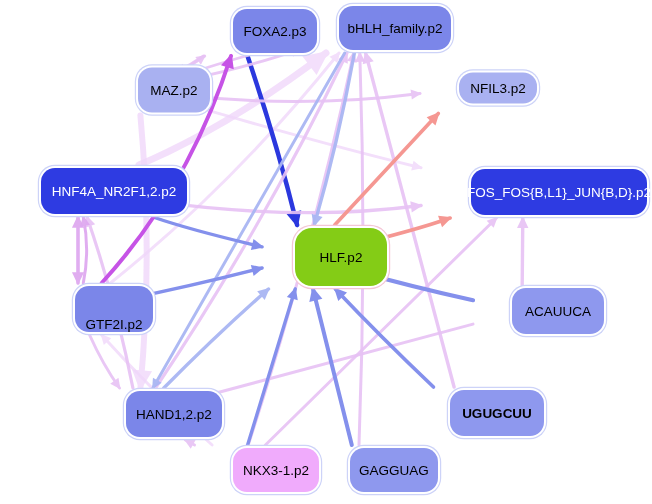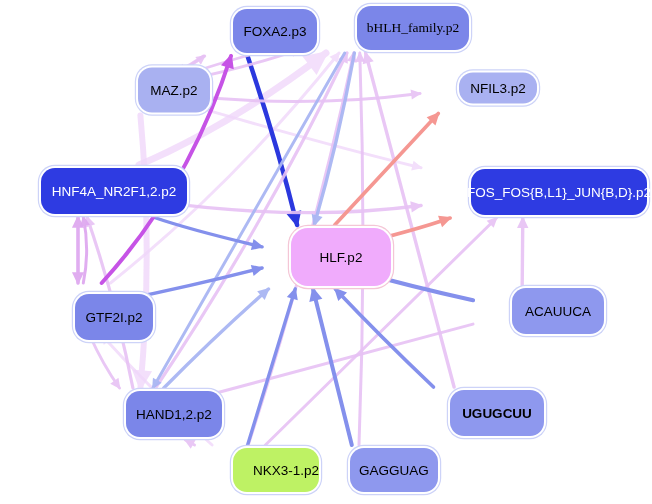--- a/index.html
+++ b/index.html
@@ -106,50 +106,50 @@
       <path fill="none" stroke="#dfa9f0" stroke-width="3" stroke-linecap="round" opacity="0.95" d="M 83.3,283.0 Q 90.0,250.0 83.3,217.0" marker-end="url(#ah-lav2)"></path>
       <path fill="none" stroke="#dfa9f0" stroke-width="2.6" stroke-linecap="round" opacity="0.95" d="M 284.0,29.9 Q 299.0,29.5 300.0,29.5" marker-end="url(#dm-lav2)" marker-start="url(#dm-lav2)"></path>
       <path fill="none" stroke="#f0d7fa" stroke-width="3.4" stroke-linecap="round" opacity="0.78" d="M 415,11 C 446,3 446,35 416,26" marker-end="url(#ah-lavSoft)"></path>
       <path fill="none" stroke="#f0d7fa" stroke-width="3" stroke-linecap="round" opacity="0.78" d="M 117,302 C 148,294 148,326 118,317" marker-end="url(#ah-lavSoft)"></path>
       <path fill="none" stroke="#c653e6" stroke-width="4" stroke-linecap="round" opacity="1" d="M 622,183 C 653,175 653,207 623,198" marker-end="url(#ah-orchid)"></path>
     </svg>
   <div id="nodes">
       <div class="node" style="left: 239px; top: 31px; width: 84px; height: 44px; background: rgb(123, 134, 233);">
         <span>FOXA2.p3</span>
       </div>
-      <div class="node" style="left: 377px; top: 28px; width: 112px; height: 44px; background: rgb(123, 134, 233); font-family: Liberation Serif, serif;">
+      <div class="node" style="left: 359px; top: 28px; width: 112px; height: 44px; background: rgb(123, 134, 233);">
         <span>bHLH_family.p2</span>
       </div>
       <div class="node" style="left: 138px; top: 90px; width: 72px; height: 45px; background: rgb(169, 177, 241);">
         <span>MAZ.p2</span>
       </div>
       <div class="node" style="left: 462px; top: 88px; width: 78px; height: 31px; background: rgb(169, 177, 241);">
         <span>NFIL3.p2</span>
       </div>
       <div class="node dark" style="left: 78px; top: 191px; width: 146px; height: 46px; background: rgb(46, 59, 226);">
         <span>HNF4A_NR2F1,2.p2</span>
       </div>
       <div class="node dark" style="left: 523px; top: 192px; width: 176px; height: 46px; background: rgb(46, 59, 226);">
         <span>FOS_FOS{B,L1}_JUN{B,D}.p2</span>
       </div>
-      <div class="node center" style="left: 305px; top: 257px; width: 100px; height: 58px; background: #f0abfc;">
+      <div class="node center" style="left: 305px; top: 257px; width: 92px; height: 58px; background: #84cc16;">
         <span>HLF.p2</span>
       </div>
-      <div class="node" style="left: 78px; top: 317px; width: 78px; height: 46px; background: rgb(123, 134, 233);">
+      <div class="node" style="left: 78px; top: 309px; width: 78px; height: 46px; background: rgb(123, 134, 233); align-items: flex-end;">
         <span>GTF2I.p2</span>
       </div>
       <div class="node" style="left: 522px; top: 311px; width: 92px; height: 46px; background: rgb(142, 152, 238);">
         <span>ACAUUCA</span>
       </div>
       <div class="node" style="left: 138px; top: 414px; width: 96px; height: 46px; background: rgb(123, 134, 233);">
         <span>HAND1,2.p2</span>
       </div>
       <div class="node" style="left: 461px; top: 413px; width: 94px; height: 46px; background: rgb(142, 152, 238); font-weight: bold;">
         <span>UGUGCUU</span>
       </div>
-      <div class="node" style="left: 240px; top: 470px; width: 86px; height: 44px; background: #bef264; justify-content: flex-end;">
+      <div class="node" style="left: 240px; top: 470px; width: 86px; height: 44px; background: #f0abfc;">
         <span>NKX3-1.p2</span>
       </div>
       <div class="node" style="left: 358px; top: 470px; width: 88px; height: 44px; background: rgb(142, 152, 238);">
         <span>GAGGUAG</span>
       </div>
     </div>
 </div>
 
 </body></html>

